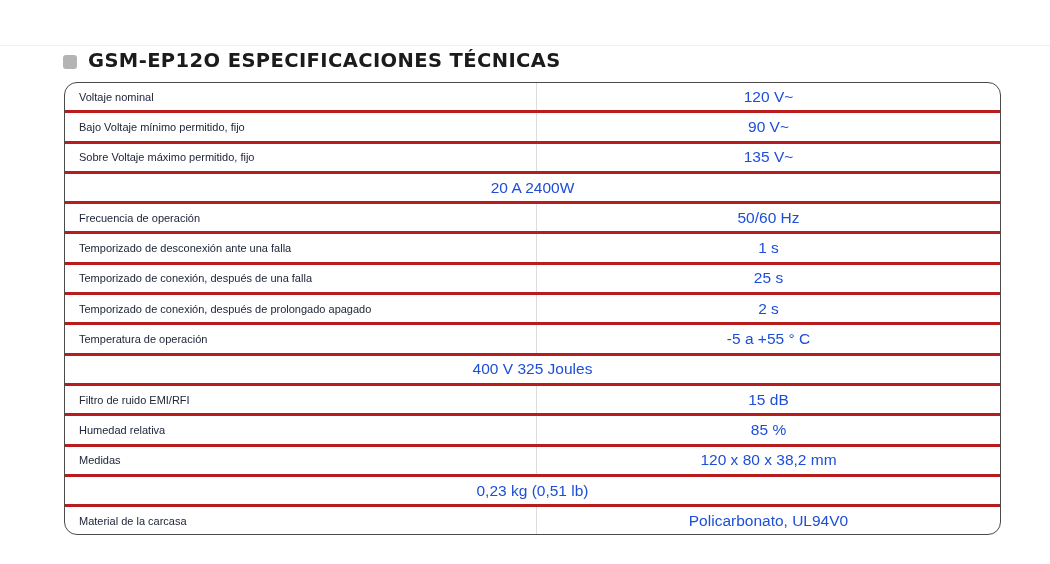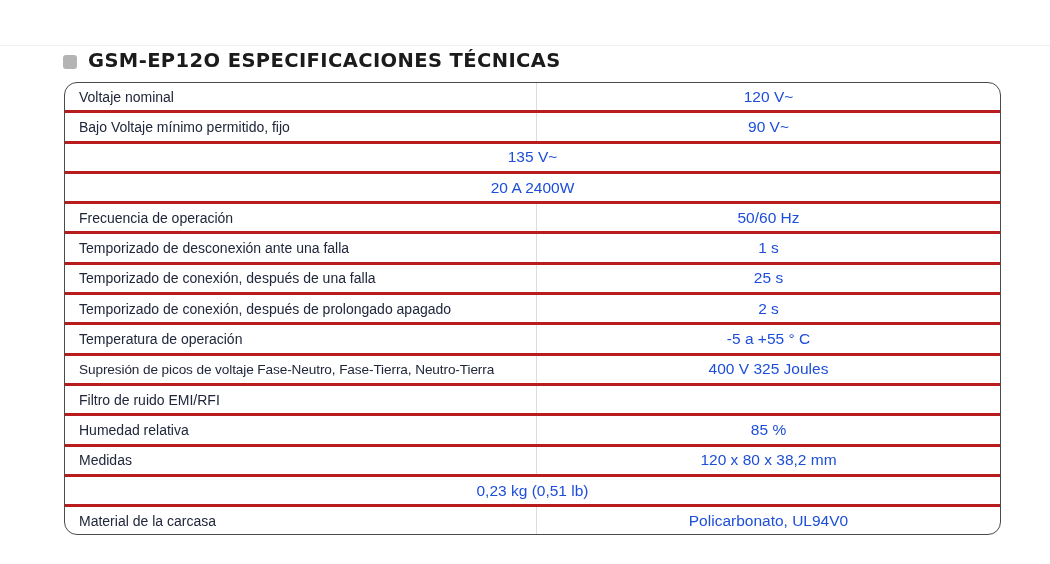--- a/index.html
+++ b/index.html
@@ -72,21 +72,21 @@
   .row:first-child {
     border-top: none;
   }
   .cell-label {
     width: 472px;
     flex: 0 0 472px;
     display: flex;
     align-items: center;
     padding-left: 14px;
     box-sizing: border-box;
-    font-size: 14px;
+    font-size: 11px;
     color: #21273a;
     white-space: nowrap;
     border-right: 1px solid #dcdcdc;
   }
   .cell-value {
     flex: 1 1 auto;
     display: flex;
     align-items: center;
     justify-content: center;
     font-size: 15.5px;
@@ -117,20 +117,21 @@
       <div class="cell-label">Voltaje nominal</div>
       <div class="cell-value">120 V~</div>
     </div>
 
     <div class="row">
       <div class="cell-label">Bajo Voltaje mínimo permitido, fijo</div>
       <div class="cell-value">90 V~</div>
     </div>
 
     <div class="row">
+      <div class="cell-label">Sobre Voltaje máximo permitido, fijo</div>
       <div class="cell-value">135 V~</div>
     </div>
 
     <div class="row">
       <div class="cell-value">20 A 2400W</div>
     </div>
 
     <div class="row">
       <div class="cell-label">Frecuencia de operación</div>
       <div class="cell-value">50/60 Hz</div>
@@ -150,26 +151,26 @@
       <div class="cell-label">Temporizado de conexión, después de prolongado apagado</div>
       <div class="cell-value">2 s</div>
     </div>
 
     <div class="row">
       <div class="cell-label">Temperatura de operación</div>
       <div class="cell-value">-5  a +55 ° C</div>
     </div>
 
     <div class="row compact">
-      <div class="cell-label">Supresión de picos de voltaje Fase-Neutro, Fase-Tierra, Neutro-Tierra</div>
       <div class="cell-value">400 V  325  Joules</div>
     </div>
 
     <div class="row">
       <div class="cell-label">Filtro de ruido EMI/RFI</div>
+      <div class="cell-value">15 dB</div>
     </div>
 
     <div class="row">
       <div class="cell-label">Humedad  relativa</div>
       <div class="cell-value">85 %</div>
     </div>
 
     <div class="row">
       <div class="cell-label">Medidas</div>
       <div class="cell-value">120 x 80 x 38,2 mm</div>

